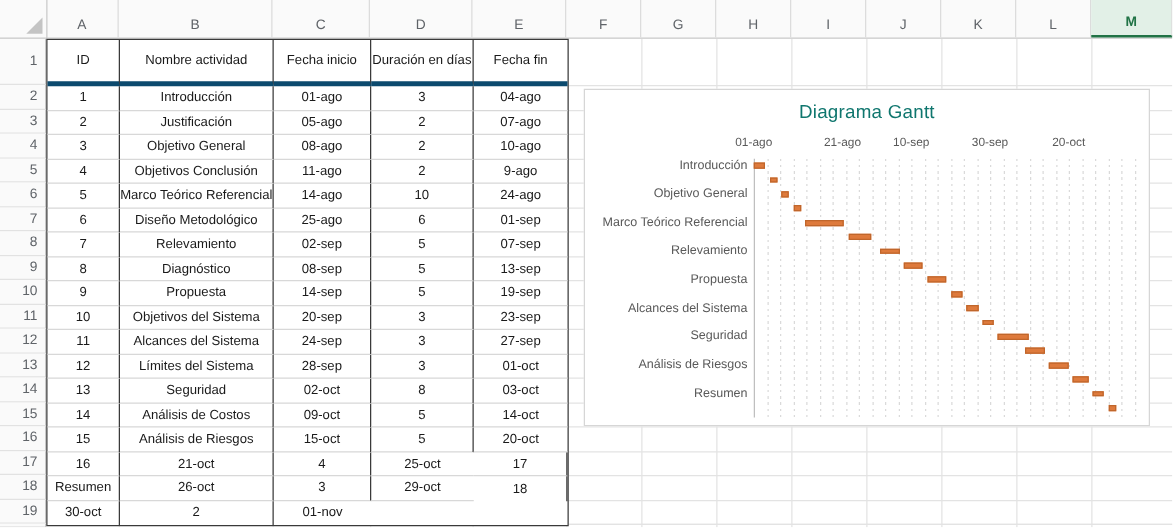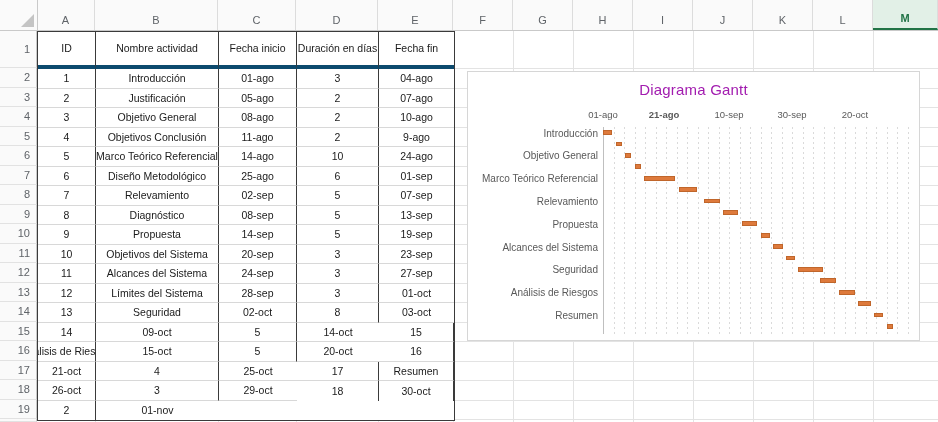--- a/index.html
+++ b/index.html
@@ -248,20 +248,21 @@
       <div class="cell">Límites del Sistema</div>
       <div class="cell">28-sep</div>
       <div class="cell">3</div>
       <div class="cell lastcol">01-oct</div>
       <div class="cell">13</div>
       <div class="cell">Seguridad</div>
       <div class="cell">02-oct</div>
       <div class="cell">8</div>
       <div class="cell lastcol">03-oct</div>
       <div class="cell">14</div>
+      <div class="cell">Análisis de Costos</div>
       <div class="cell">09-oct</div>
       <div class="cell">5</div>
       <div class="cell lastcol">14-oct</div>
       <div class="cell">15</div>
       <div class="cell">Análisis de Riesgos</div>
       <div class="cell">15-oct</div>
       <div class="cell">5</div>
       <div class="cell lastcol">20-oct</div>
       <div class="cell">16</div>
       <div class="cell">21-oct</div>
@@ -271,24 +272,24 @@
       <div class="cell">Resumen</div>
       <div class="cell">26-oct</div>
       <div class="cell">3</div>
       <div class="cell lastcol">29-oct</div>
       <div class="cell lastrow">18</div>
       <div class="cell lastrow">30-oct</div>
       <div class="cell lastrow">2</div>
       <div class="cell lastcol lastrow">01-nov</div>
     </div>
   <div id="chart">
-    <div id="chart-title" style="color: #a21caf;">Diagrama Gantt</div>
+    <div id="chart-title" style="color: #0f766e;">Diagrama Gantt</div>
     <div id="plot">
         <div class="xtick" style="left: 135px;">01-ago</div>
-        <div class="xtick" style="left: 196px; font-weight: bold;">21-ago</div>
+        <div class="xtick" style="left: 206px;">21-ago</div>
         <div class="xtick" style="left: 261px;">10-sep</div>
         <div class="xtick" style="left: 324px;">30-sep</div>
         <div class="xtick" style="left: 387px;">20-oct</div>
         <div class="axisline" style="left: 135px; top: 55px; height: 207px;"></div>
         <div class="gline" style="left: 145.5px; top: 55px; height: 207px;"></div>
         <div class="gline" style="left: 156px; top: 55px; height: 207px;"></div>
         <div class="gline" style="left: 166.5px; top: 55px; height: 207px;"></div>
         <div class="gline" style="left: 177px; top: 55px; height: 207px;"></div>
         <div class="gline" style="left: 187.5px; top: 55px; height: 207px;"></div>
         <div class="gline" style="left: 198px; top: 55px; height: 207px;"></div>

